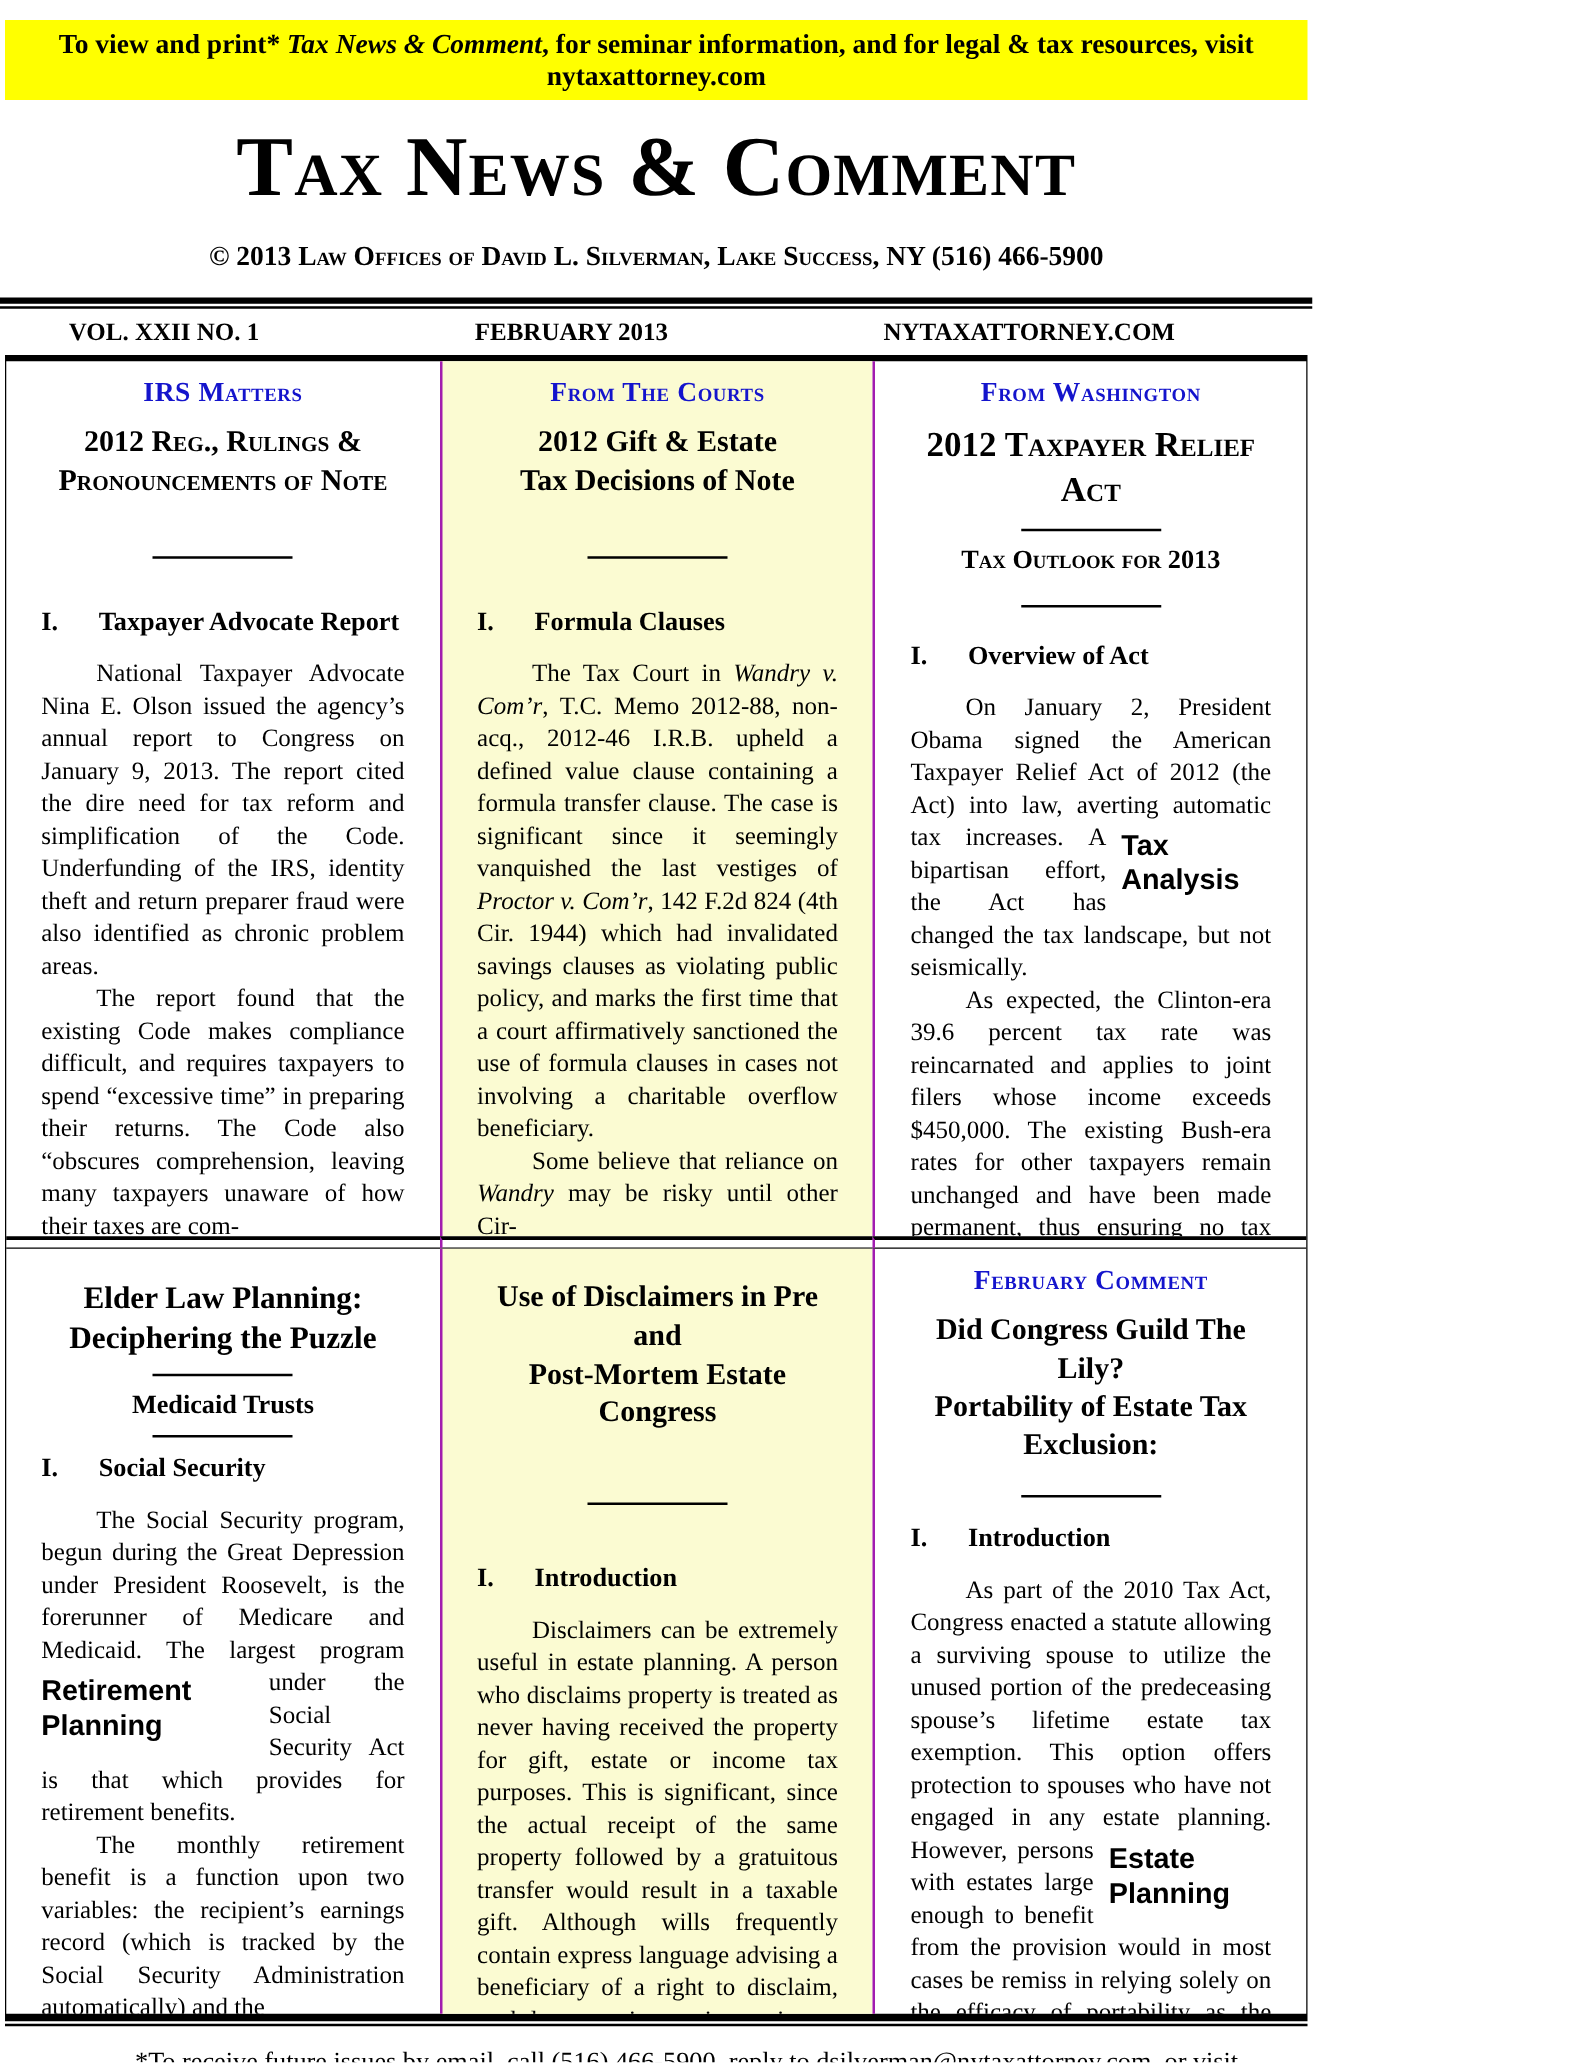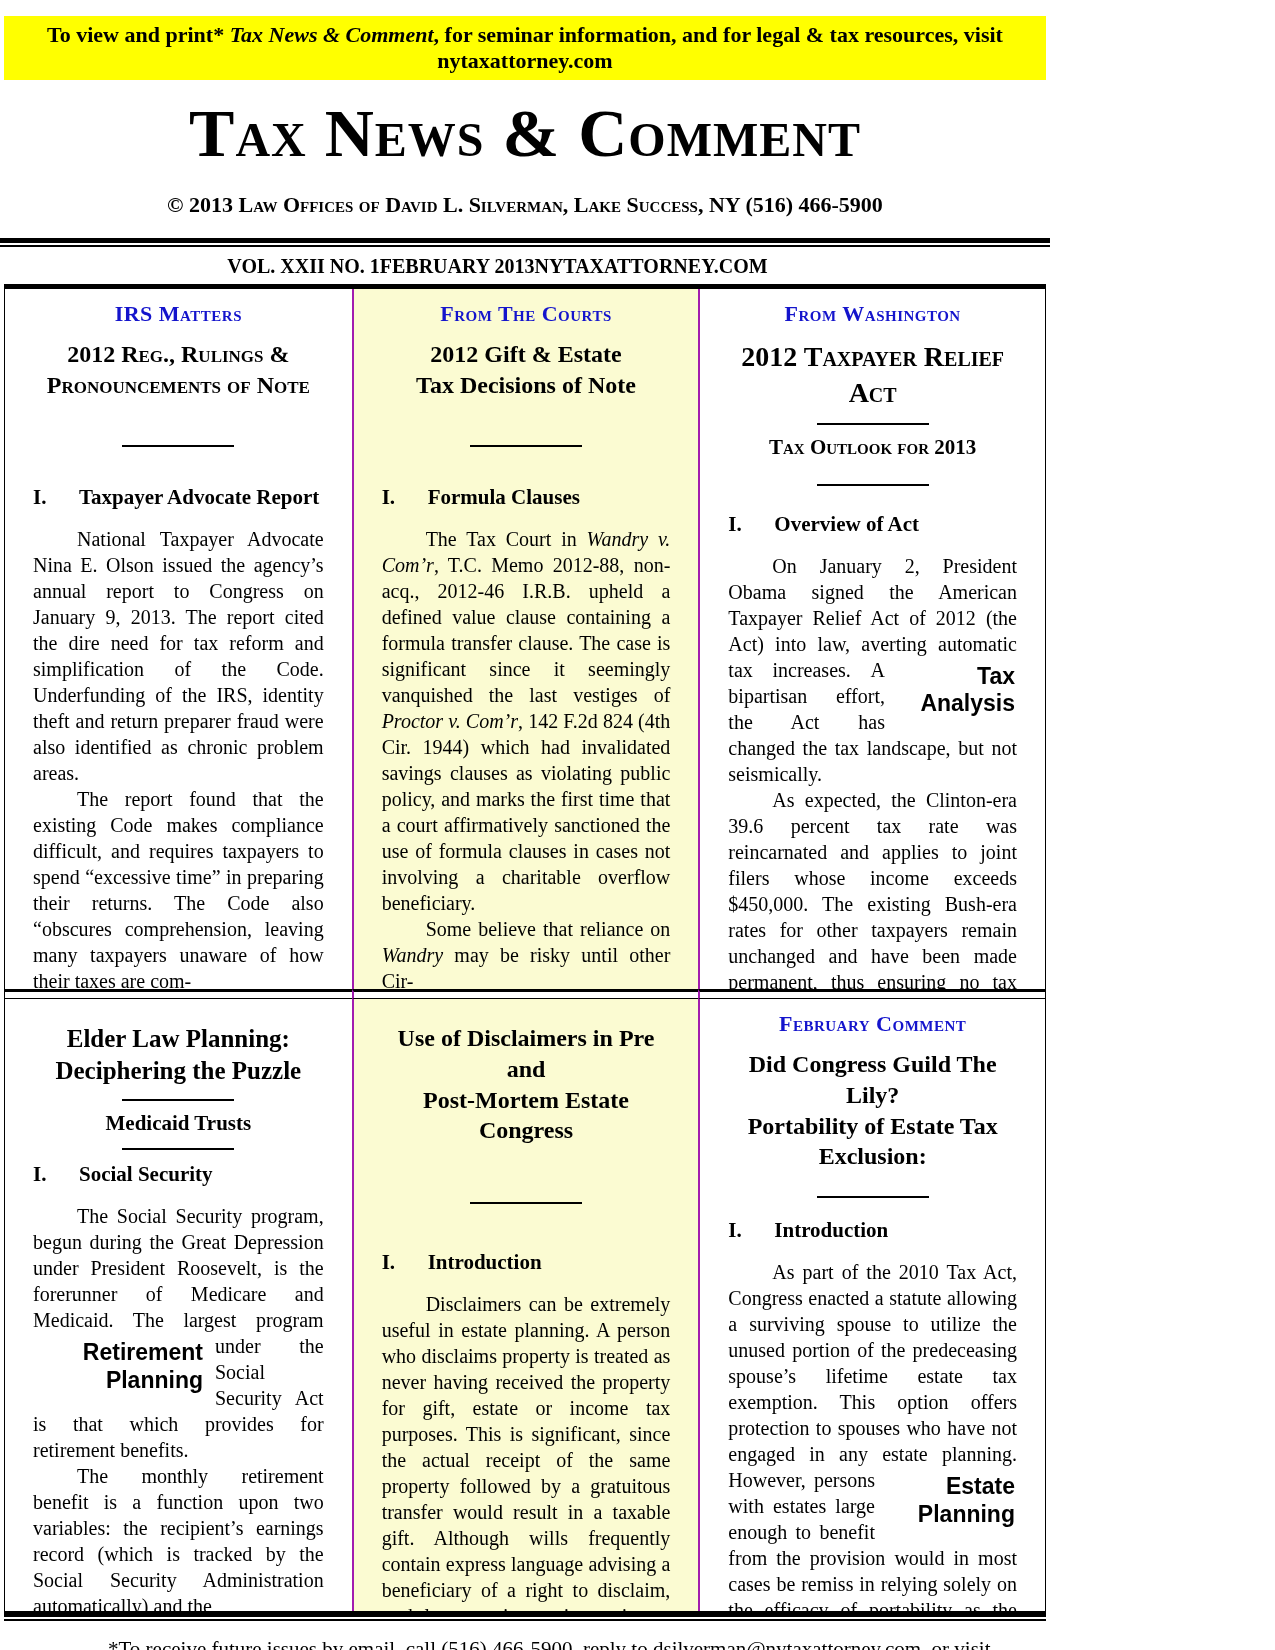--- a/index.html
+++ b/index.html
@@ -1,21 +1,21 @@
 <!DOCTYPE html>
 <html style="--banner-bg: #ffff00; --column-bg: #fbfbd2; --heading-blue: #1414cc;"><head>
 <meta charset="utf-8">
 <style>
   html,body{margin:0;padding:0;background:#fff;}
   .page{width:1050px;height:1650px;font-family:"Liberation Serif",serif;color:#000;background:#fff;overflow:hidden;position:relative;}
   .banner{margin:16px 4px 0;background:var(--banner-bg,#ffff00);text-align:center;font-size:22px;font-weight:bold;padding:6px 0;}
   .masthead-title{text-align:center;font-variant:small-caps;font-weight:bold;font-size:68px;margin:14px 0 0;letter-spacing:1px;line-height:1.15;}
   .copyright{text-align:center;font-variant:small-caps;font-weight:bold;font-size:22px;margin-top:20px;}
   .rule-double{margin:20px 0 0;border-top:5px solid #000;height:2px;border-bottom:2px solid #000;}
-  .masthead-row{display:flex;justify-content:center;align-items:center;font-weight:bold;font-size:20px;padding:8px 55px 6px;}
+  .masthead-row{display:flex;justify-content:space-between;align-items:center;font-weight:bold;font-size:20px;padding:8px 55px 6px;}
   .masthead-row .site{margin-right:55px;}
   .content{display:grid;grid-template-columns:1fr 1fr 1fr;grid-template-rows:700px 10px 612px;border-top:5px solid #000;border-bottom:6px solid #000;border-left:1px solid #000;border-right:1px solid #000;margin:0 4px;}
   .cell{padding:12px 28px 0;overflow:hidden;}
   .bl{border-left:2px solid #a21caf;}
   .yellow{background:var(--column-bg,#fbfbd2);}
   .sep{border-top:3px solid #000;border-bottom:1px solid #000;}
   .kicker{text-align:center;font-variant:small-caps;font-weight:bold;font-size:22px;color:var(--heading-blue,#1414cc);letter-spacing:0.5px;}
   .atitle{text-align:center;font-weight:bold;font-size:24px;line-height:1.28;margin-top:12px;}
   .atitle.sc{font-variant:small-caps;}
   .atitle.big{font-size:28px;}
@@ -26,21 +26,21 @@
   .short-rule.r-tight{margin:12px auto 10px;}
   .short-rule.r-mid{margin:24px auto 20px;}
   .short-rule.r-wide{margin:44px auto 38px;}
   .short-rule.r-xwide{margin:56px auto 46px;}
   .section-heading{font-weight:bold;font-size:21px;margin:0 0 16px;}
   .section-heading.mt{margin-top:26px;}
   .section-heading.mt-sm{margin-top:12px;}
   .snum{display:inline-block;width:46px;}
   .body{font-size:20px;line-height:26px;text-align:justify;text-indent:44px;margin:0;}
   .cont{font-style:italic;text-align:right;font-size:17.5px;margin:3px 6px 0 0;}
-  .pull{display:block;font-family:"Liberation Sans",sans-serif;font-weight:bold;text-align:right;font-size:23px;line-height:1.2;text-indent:0;}
+  .pull{display:block;font-family:"Liberation Sans",sans-serif;font-weight:bold;text-align:left;font-size:23px;line-height:1.2;text-indent:0;}
   .pull-right{float:right;width:118px;margin:6px 2px 4px 12px;}
   .pull-right.wide{width:128px;}
   .pull-left{float:left;width:170px;margin:6px 12px 4px 0;}
   .bottom-thin{margin:2px 4px 0;border-top:2px solid #000;}
   .footer{font-size:21px;padding:16px 0 0 108px;}
 </style>
 </head>
 <body>
 
 <div class="page">

